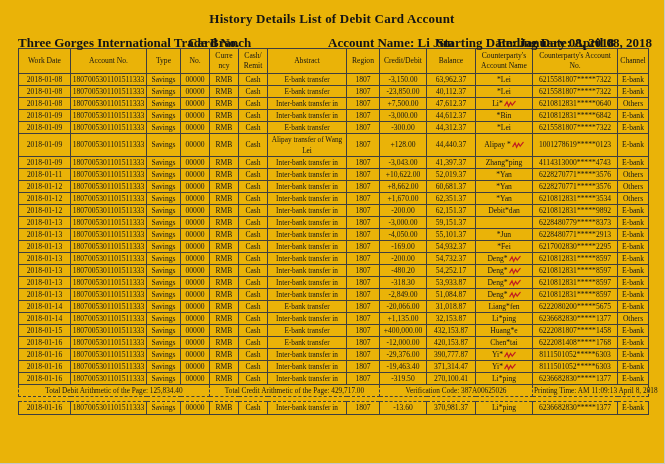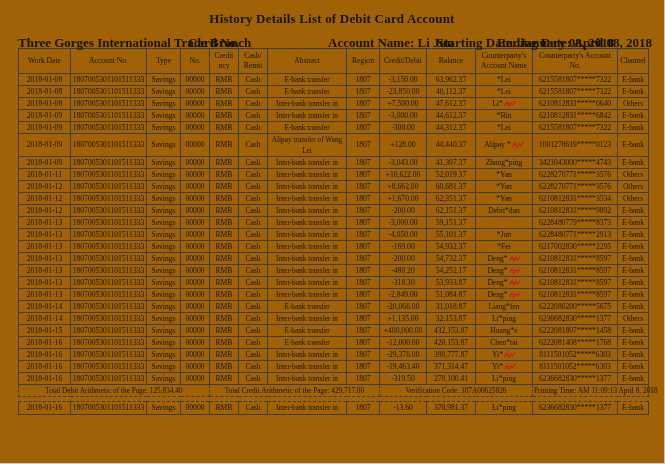--- a/index.html
+++ b/index.html
@@ -5,21 +5,21 @@
   html,body { margin:0; padding:0; }
   body {
     width:665px; height:464px; background:#ffffff;
     font-family:"Liberation Serif", serif; color:var(--ink,#151515);
     overflow:hidden;
   }
   .page {
     position:relative; width:665px; height:464px; box-sizing:border-box;
     border-right:1px solid var(--edge,#c6c6c6);
     border-bottom:1px solid var(--edge,#c6c6c6);
-    background:#a16207;
+    background:#eab308;
   }
   .title {
     margin:0; padding-top:11px; text-align:center;
     font-size:13px; font-weight:bold; letter-spacing:.2px;
   }
   .meta { position:relative; height:11px; margin-top:8px; font-size:13px; font-weight:bold; }
   .meta span { position:absolute; top:0; white-space:nowrap; }
   .m-branch { left:18px; }
   .m-card   { left:188px; }
   .m-account{ left:328px; }
@@ -72,21 +72,21 @@
         <col style="width:57px">
         <col style="width:85px">
       <col style="width:31px">
     </colgroup>
     <thead>
       <tr id="header-row">
           <th>Work Date</th>
           <th>Account No.</th>
           <th>Type</th>
           <th>No.</th>
-          <th>Credit
+          <th>Curre
 ncy</th>
           <th>Cash/
 Remit</th>
           <th>Abstract</th>
           <th>Region</th>
           <th>Credit/Debit</th>
           <th>Balance</th>
           <th>Counterparty's
 Account Name</th>
           <th>Counterparty's Account
@@ -194,21 +194,21 @@
           <td class="c-account"><span>1807005301101511333</span></td>
           <td class="c-type"><span>Savings</span></td>
           <td class="c-no"><span>00000</span></td>
           <td class="c-currency"><span>RMB</span></td>
           <td class="c-cash_remit"><span>Cash</span></td>
           <td class="c-abstract"><span>Inter-bank transfer in</span></td>
           <td class="c-region"><span>1807</span></td>
           <td class="c-credit_debit"><span>-3,043.00</span></td>
           <td class="c-balance"><span>41,397.37</span></td>
           <td class="c-cpty_name"><span>Zhang*ping</span></td>
-          <td class="c-cpty_account"><span>3421043000*****4743</span></td>
+          <td class="c-cpty_account"><span>4114313000*****4743</span></td>
           <td class="c-channel"><span>E-bank</span></td>
         </tr>
         <tr>
           <td class="c-date"><span>2018-01-11</span></td>
           <td class="c-account"><span>1807005301101511333</span></td>
           <td class="c-type"><span>Savings</span></td>
           <td class="c-no"><span>00000</span></td>
           <td class="c-currency"><span>RMB</span></td>
           <td class="c-cash_remit"><span>Cash</span></td>
           <td class="c-abstract"><span>Inter-bank transfer in</span></td>

